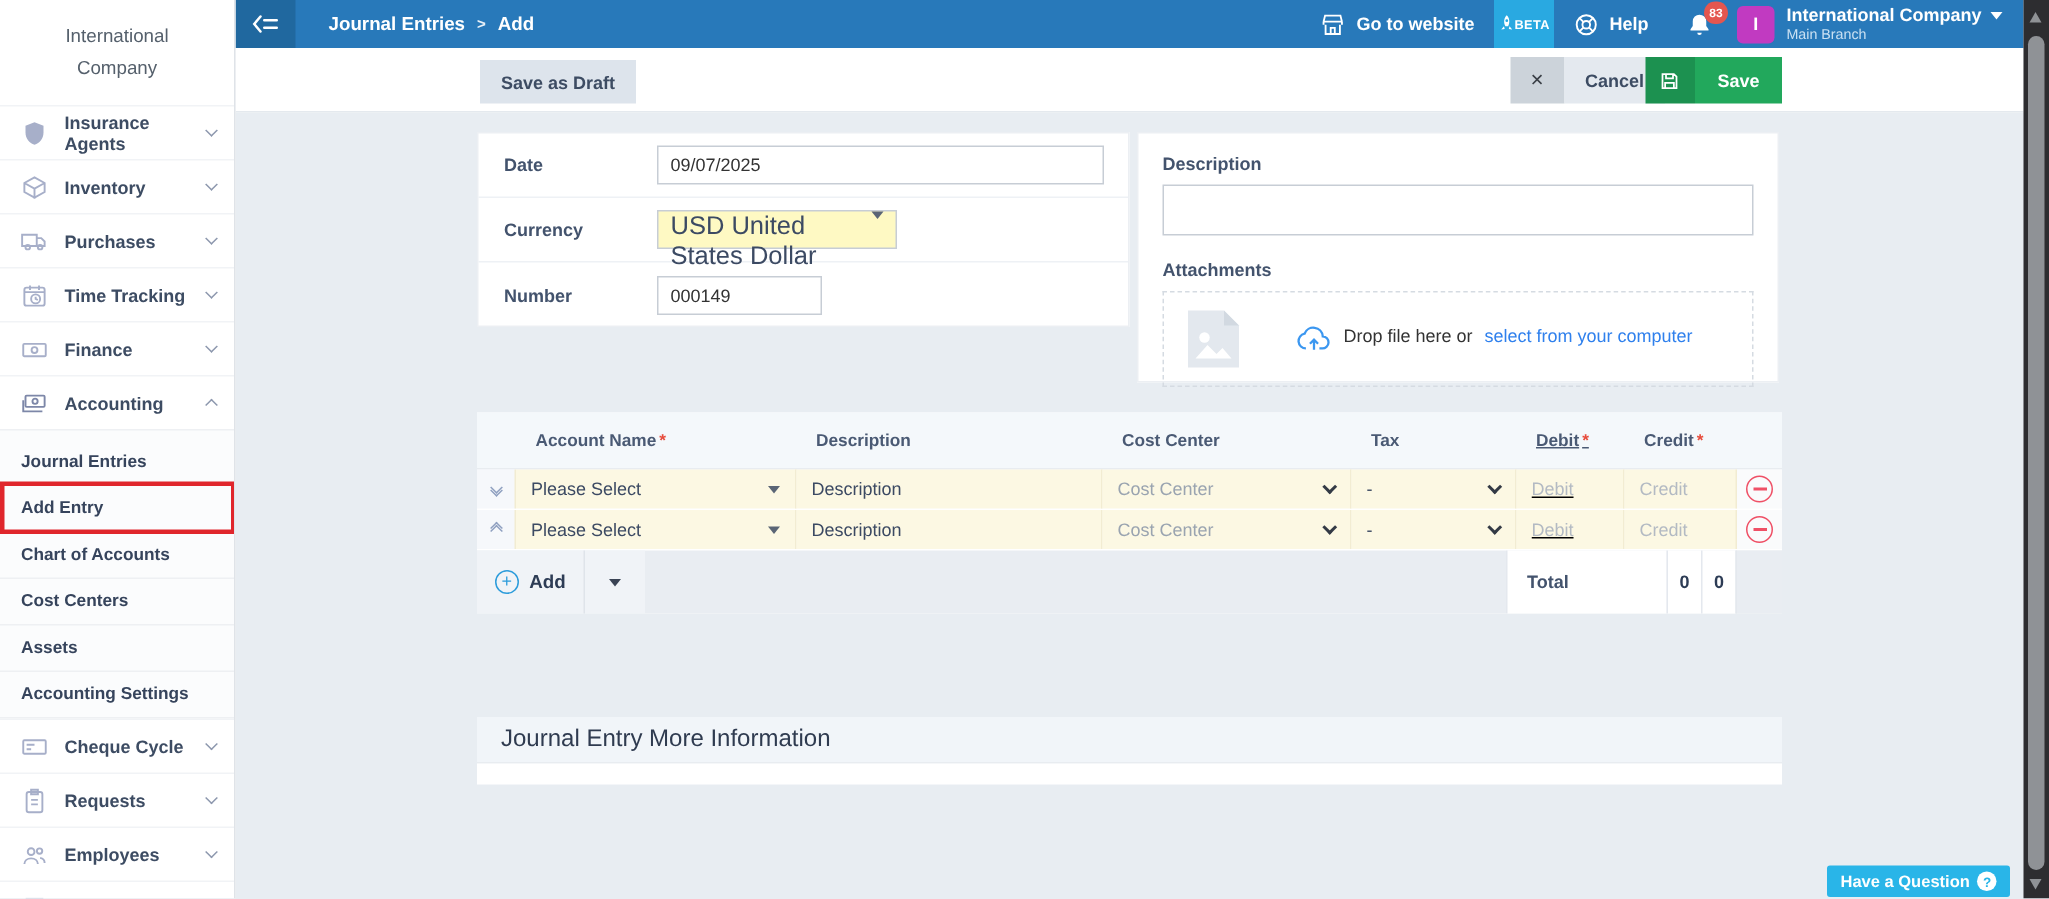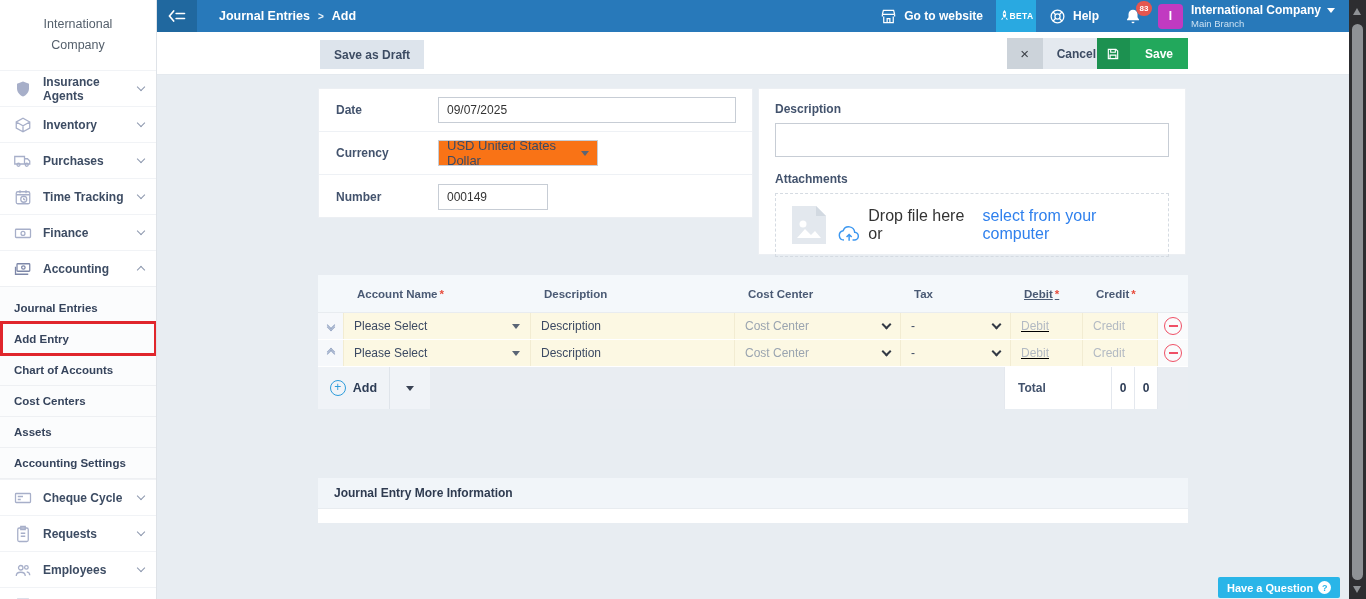--- a/index.html
+++ b/index.html
@@ -75,33 +75,33 @@
   
   .content { position:absolute; left:157px; top:75px; width:1192px; height:524px; }
   .panel { position:absolute; background:#fff; border:1px solid #eceff3; }
   .panel-left { left:161px; top:13px; width:435px; height:130px; }
   .frow { height:43px; display:flex; align-items:center; border-bottom:1px solid #eef1f5; }
   .frow:last-child { border-bottom:none; }
   .flabel { width:119px; padding-left:17px; font-size:12px; font-weight:700; color:#43536d; }
   .tinput { height:26px; border:1px solid #c7cdd5; background:#fff; font-size:12px; color:#333;
     padding:0 8px; font-family:"Liberation Sans",sans-serif; }
   .w-date { width:298px; } .w-num { width:110px; }
-  .fake-select { height:26px; width:160px; border:1px solid #c7cdd5; background:#f97316; display:flex;
-    align-items:center; font-size:13px; color:#3c4a63; padding:0 8px; cursor:pointer; justify-content:space-between; }
+  .fake-select { height:26px; width:160px; border:1px solid #c7cdd5; background:#fef9c3; display:flex;
+    font-size:17px; color:#3c4a63; padding:0 8px; cursor:pointer; justify-content:space-between; }
   .tri { width:0; height:0; border-left:4px solid transparent; border-right:4px solid transparent;
     border-top:5px solid #5a6575; }
 
   .panel-right { left:601px; top:13px; width:428px; height:167px; padding:13px 16px; }
   .plabel { font-size:12px; font-weight:700; color:#43536d; margin-bottom:7px; }
   .desc-area { width:100%; height:34px; border:1px solid #c7cdd5; resize:none;
     font-family:"Liberation Sans",sans-serif; font-size:12px; padding:4px 6px; }
   .attach-label { margin-top:11px; }
   .dropzone { height:64px; border:1px dashed #d5dbe2; display:flex; align-items:center; padding:0 14px; gap:10px; }
-  .drop-center { flex:1; display:flex; align-items:flex-end; justify-content:center; gap:8px;
-    font-size:16px; color:#333; }
+  .drop-center { flex:1; display:flex; align-items:flex-start; justify-content:center; gap:8px;
+    font-size:12px; color:#333; }
   .link { color:#2f80ed; cursor:pointer; }
 
   
   .etable { position:absolute; left:161px; top:200px; width:870px; background:#fff; }
   .thead { display:flex; height:38px; background:#f4f8fb; align-items:center;
     border-bottom:1px solid #e8ecf0; }
   .th { font-size:11.5px; font-weight:700; color:#4a5a74; padding-left:13px; }
   .req { color:#e74c3c; margin-left:2px; }
   .c-handle { width:26px; flex:0 0 auto; } .c-acct { width:187px; flex:0 0 auto; }
   .c-desc { width:204px; flex:0 0 auto; } .c-cc { width:166px; flex:0 0 auto; }
@@ -134,21 +134,21 @@
   .strip-fill { flex:1; }
   .total-cell { width:107px; background:#fff; border-left:1px solid #e4e8ee; display:flex; align-items:center;
     padding-left:13px; font-size:12px; font-weight:700; color:#43536d; }
   .zero-cell { width:23px; background:#fff; border-left:1px solid #e4e8ee; display:flex; align-items:center;
     justify-content:center; font-size:12px; font-weight:700; color:#2d3c55; }
   .strip-end { width:31px; background:#e9edf2; border-left:1px solid #e4e8ee; }
 
   
   .moreinfo { position:absolute; left:161px; top:403px; width:870px; }
   .mi-head { height:31px; background:#f1f5f9; display:flex; align-items:center; padding-left:16px;
-    font-size:12px; font-weight:700; color:#2f3b50; border-bottom:1px solid #e8ecf0; cursor:pointer; }
+    font-size:16px; font-weight:400; color:#2f3b50; border-bottom:1px solid #e8ecf0; cursor:pointer; }
   .mi-body { height:14px; background:#fff; }
 
   
   .haq { position:absolute; left:1218px; top:577px; height:21px; background:#29b5e8; border-radius:2px;
     display:flex; align-items:center; gap:5px; padding:0 9px; color:#fff; font-size:11px; font-weight:700;
     cursor:pointer; z-index:40; }
   .qmark { width:13px; height:13px; border-radius:50%; background:#fff; color:#29b5e8; font-size:9px;
     font-weight:700; display:flex; align-items:center; justify-content:center; }
 
   svg { display:block; }

